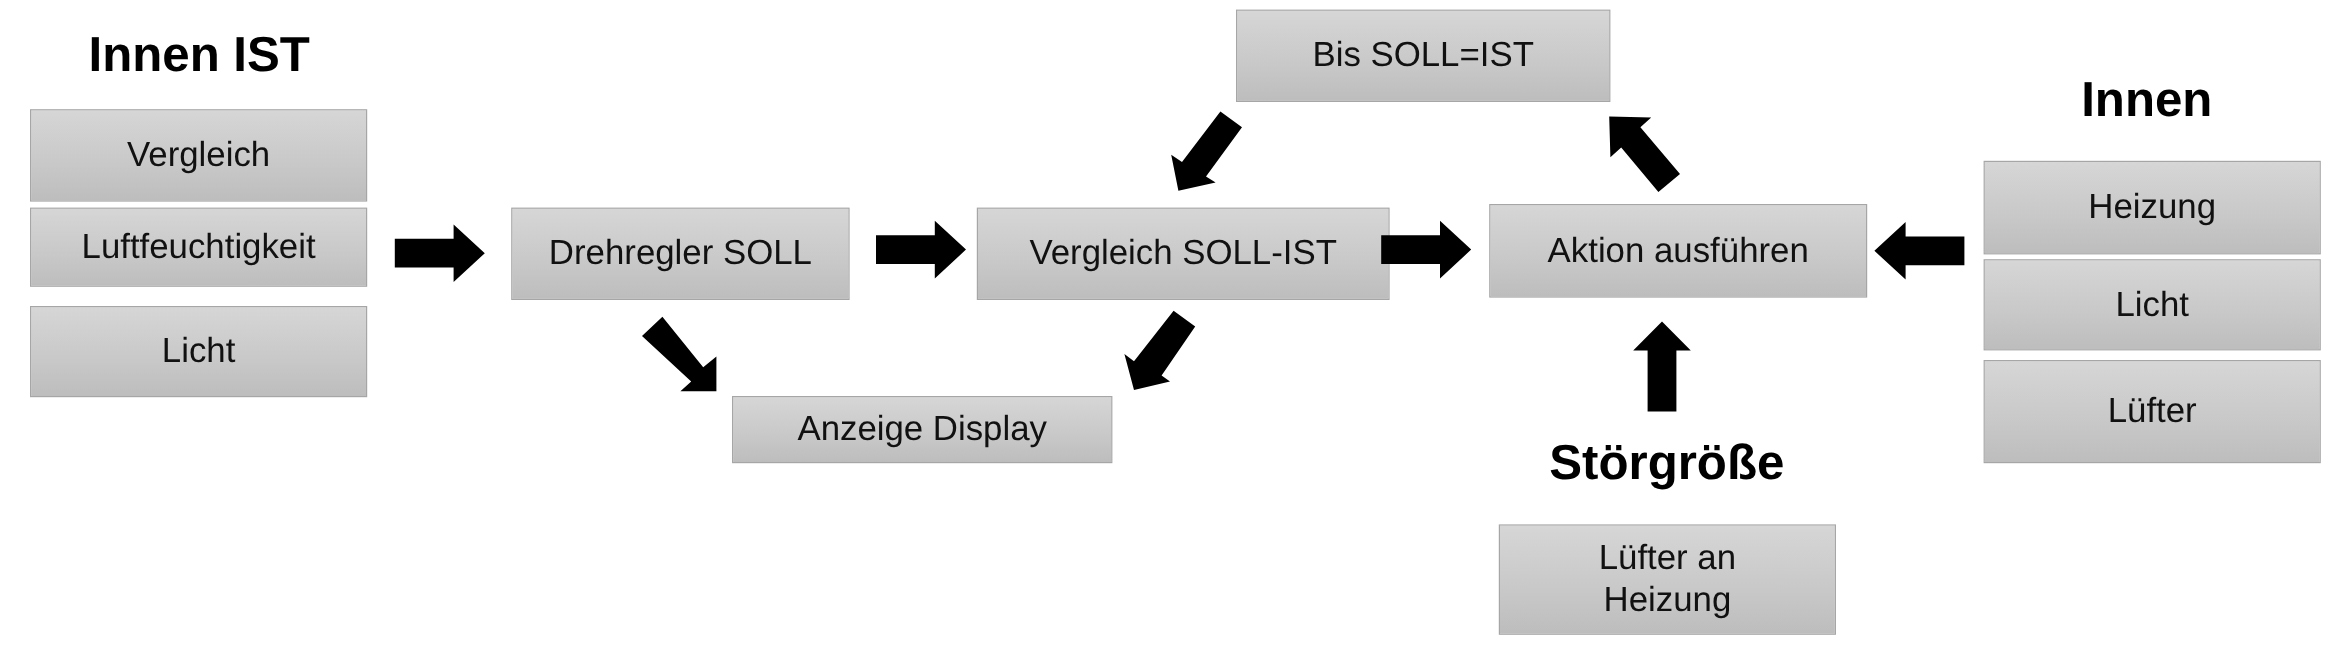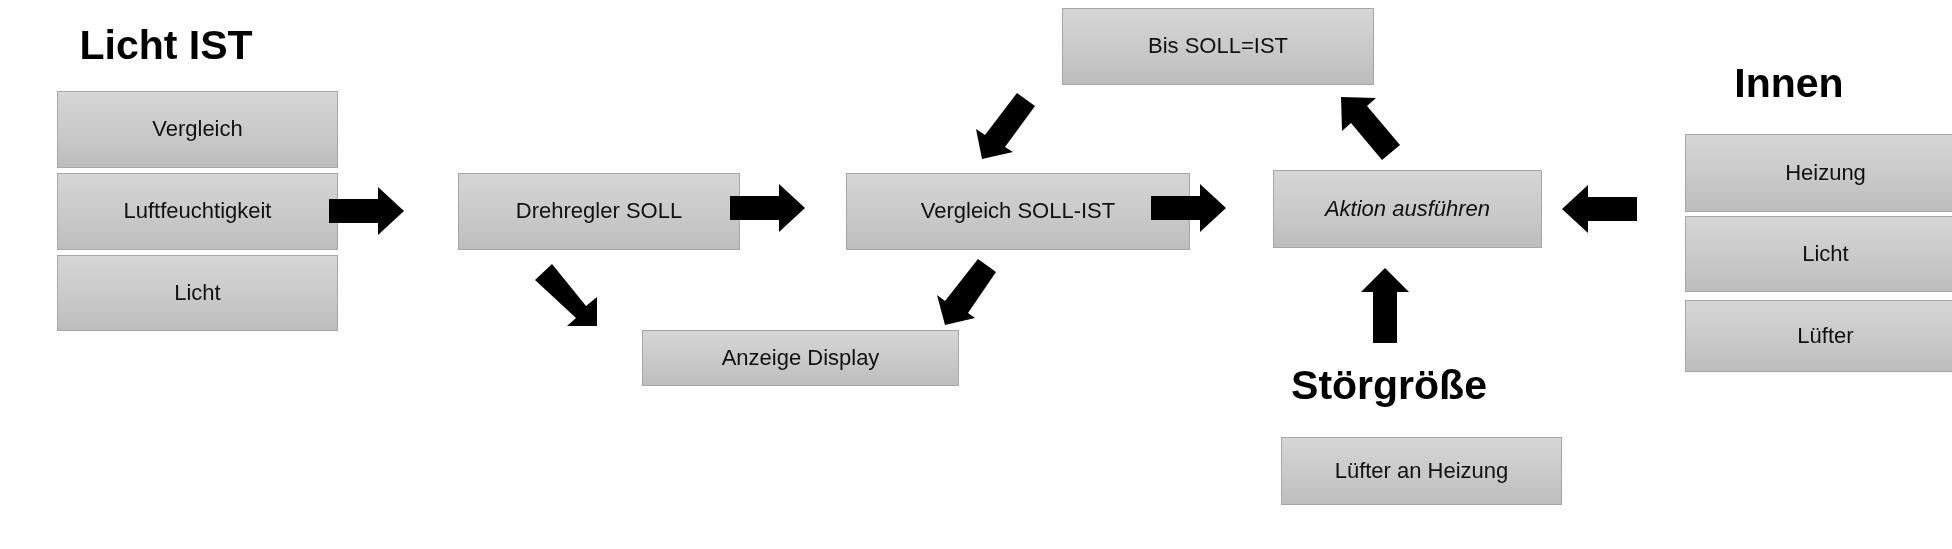--- a/index.html
+++ b/index.html
@@ -3,51 +3,51 @@
 <meta charset="utf-8">
 <style>
   html, body { margin: 0; padding: 0; background: #ffffff; }
   body { width: 1952px; height: 549px; position: relative; overflow: hidden;
          font-family: "Liberation Sans", "DejaVu Sans", sans-serif; color: #000; }
   .box {
     position: absolute; box-sizing: border-box;
     border: 1.5px solid #a6a6a6;
     background: linear-gradient(to bottom, #d6d6d6 0%, #c8c8c8 60%, #bdbdbd 100%);
     display: flex; align-items: center; justify-content: center; text-align: center;
-    font-size: 22px; line-height: 1.2; color: #111; margin-left: 32px;
+    font-size: 29px; line-height: 1.2; color: #111;
   }
   .title {
     position: absolute; font-weight: bold; font-size: 41px; text-align: center;
     white-space: nowrap; transform: translateX(-50%);
   }
   svg.arrows { position: absolute; left: 0; top: 0; width: 1952px; height: 549px; pointer-events: none; }
   svg.arrows path { fill: #000; }
 </style>
 </head>
 <body>
 
-<div class="title" style="left:166px; top:22px;">Licht IST</div>
+<div class="title" style="left:166px; top:22px;">Innen IST</div>
 <div class="title" style="left:1789px; top:60px;">Innen</div>
 <div class="title" style="left:1389px; top:362px;">Störgröße</div>
 
 <div class="box" style="left:25px; top:91px; width:281px; height:77px;">Vergleich</div>
-<div class="box" style="left:25px; top:173px; width:281px; height:77px;">Luftfeuchtigkeit</div>
+<div class="box" style="left:25px; top:173px; width:281px; height:66px;">Luftfeuchtigkeit</div>
 <div class="box" style="left:25px; top:255px; width:281px; height:76px;">Licht</div>
 
 <div class="box" style="left:426px; top:173px; width:282px; height:77px;">Drehregler SOLL</div>
 <div class="box" style="left:814px; top:173px; width:344px; height:77px;">Vergleich SOLL-IST</div>
 <div class="box" style="left:610px; top:330px; width:317px; height:56px;">Anzeige Display</div>
 <div class="box" style="left:1030px; top:8px; width:312px; height:77px;">Bis SOLL=IST</div>
-<div class="box" style="left:1241px; top:170px; width:269px; height:78px;font-style:italic;">Aktion ausführen</div>
+<div class="box" style="left:1241px; top:170px; width:315px; height:78px;">Aktion ausführen</div>
 
 <div class="box" style="left:1653px; top:134px; width:281px; height:78px;">Heizung</div>
 <div class="box" style="left:1653px; top:216px; width:281px; height:76px;">Licht</div>
-<div class="box" style="left:1653px; top:300px; width:281px; height:72px;">Lüfter</div>
+<div class="box" style="left:1653px; top:300px; width:281px; height:86px;">Lüfter</div>
 
-<div class="box" style="left:1249px; top:437px; width:281px; height:68px; padding:0 40px;">Lüfter an Heizung</div>
+<div class="box" style="left:1249px; top:437px; width:281px; height:92px; padding:0 40px;">Lüfter an Heizung</div>
 
 <svg class="arrows" viewBox="0 0 1952 549">
 
   <path d="M329 199 L378 199 L378 187 L404 211 L378 235 L378 223 L329 223 Z"></path>
 
   <path d="M730 196 L779 196 L779 184 L805 208 L779 232 L779 220 L730 220 Z"></path>
 
   <path d="M1151 196 L1200 196 L1200 184 L1226 208 L1200 232 L1200 220 L1151 220 Z"></path>
 
   <path d="M1637 197 L1588 197 L1588 185 L1562 209 L1588 233 L1588 221 L1637 221 Z"></path>

